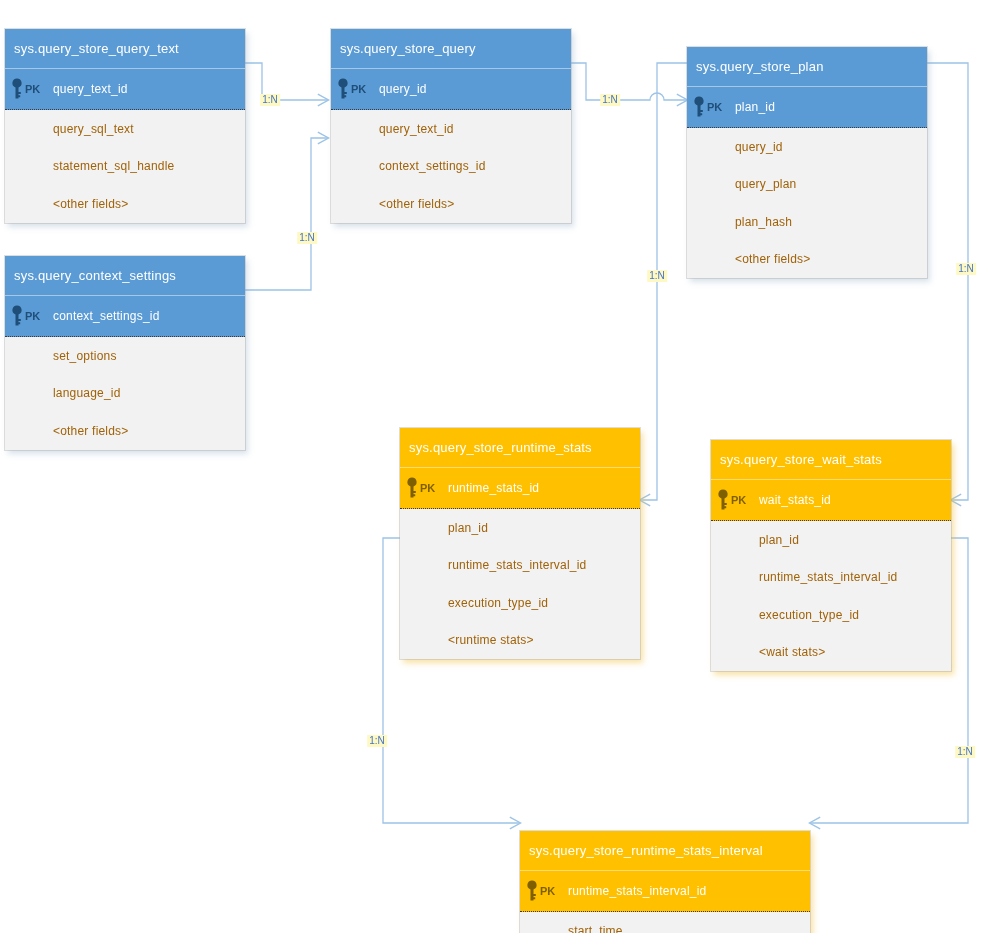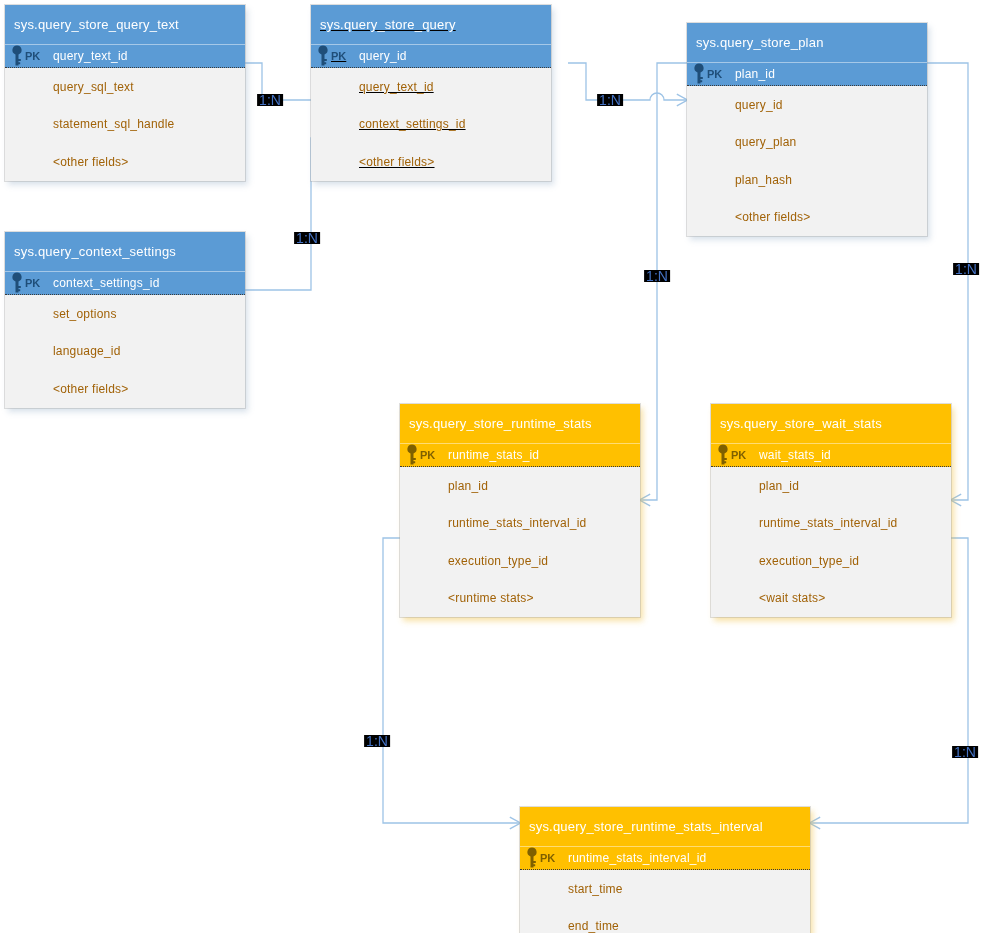--- a/index.html
+++ b/index.html
@@ -4,40 +4,41 @@
 <style>
   html,body{margin:0;padding:0;background:#ffffff;}
   #canvas{
     position:relative;width:983px;height:933px;background:#ffffff;
     font-family:"Liberation Sans", sans-serif;overflow:hidden;
   }
   .connector-layer{position:absolute;left:0;top:0;pointer-events:none;}
   .table-shape{
     position:absolute;background:#F2F2F2;box-sizing:border-box;
     box-shadow:0 0 0 1px rgba(160,160,160,0.35), 3px 4px 6px var(--shadow);
+    margin-top:24px;
   }
   .t-header{
     height:39px;background:var(--hdr);color:#fff;display:flex;align-items:center;
     padding-left:9px;font-size:13px;letter-spacing:.2px;box-sizing:border-box;
   }
   .t-pk{
-    position:relative;height:24px;background:var(--hdr);display:flex;align-items:center;
+    position:relative;height:42px;background:var(--hdr);display:flex;align-items:center;
     box-sizing:border-box;border-top:1px solid rgba(255,255,255,0.45);
     border-bottom:1px dotted #3a3a3a;
   }
   .key-icon{margin-left:6px;flex:0 0 auto;}
   .pk-badge{color:var(--key);font-size:11px;font-weight:bold;margin-left:1px;}
   .pk-field{position:absolute;left:48px;color:#fff;font-size:12px;letter-spacing:.2px;}
   .t-row{
     height:37.5px;display:flex;align-items:center;padding-left:48px;
     color:#a16207;font-size:12px;letter-spacing:.2px;box-sizing:border-box;
   }
   .conn-label{
-    position:absolute;transform:translate(-50%,-50%);background:#000000;
-    color:#4472C4;font-size:14px;line-height:12px;padding:0 2px;white-space:nowrap;
+    position:absolute;transform:translate(-50%,-50%);background:#fef9c3;
+    color:#4472C4;font-size:10px;line-height:12px;padding:0 2px;white-space:nowrap;
   }
 </style>
 </head>
 <body>
 
 <div id="canvas" style="width: 983px; height: 933px;">
     <svg width="983" height="933" class="connector-layer">
       <defs>
         <marker id="arrowOpen" viewBox="-12 -7 14 14" refX="-0.5" refY="0" markerWidth="15" markerHeight="15" markerUnits="userSpaceOnUse" orient="auto">
           <path d="M-10,-5.5 L0,0 L-10,5.5" fill="none" stroke="#9DC3E6" stroke-width="1.3"></path>
@@ -65,21 +66,21 @@
       <div class="t-row">
         <span>query_sql_text</span>
       </div>
       <div class="t-row">
         <span>statement_sql_handle</span>
       </div>
       <div class="t-row">
         <span>&lt;other fields&gt;</span>
       </div>
     </div>
-    <div class="table-shape" style="left: 311px; top: 5px; width: 240px; text-decoration: underline; --hdr: #5B9BD5; --key: #1F4E79; --shadow: rgba(130,160,190,0.30);">
+    <div class="table-shape" style="left: 331px; top: 5px; width: 240px; --hdr: #5B9BD5; --key: #1F4E79; --shadow: rgba(130,160,190,0.30);">
       <div class="t-header">
         <span>sys.query_store_query</span>
       </div>
       <div class="t-pk">
         <svg width="13" height="22" viewBox="0 0 13 22" class="key-icon">
           <path d="M6 0.5a4.6 4.6 0 0 1 1.5 8.95V14h2.3v1.9H7.5v1.4h1.7v1.9H7.5v1.3h-3V9.45A4.6 4.6 0 0 1 6 .5z" fill="#1F4E79"></path>
         </svg>
         <span class="pk-badge">PK</span>
         <span class="pk-field">query_id</span>
       </div>
@@ -155,21 +156,21 @@
       <div class="t-row">
         <span>runtime_stats_interval_id</span>
       </div>
       <div class="t-row">
         <span>execution_type_id</span>
       </div>
       <div class="t-row">
         <span>&lt;runtime stats&gt;</span>
       </div>
     </div>
-    <div class="table-shape" style="left: 711px; top: 404px; width: 240px; --hdr: #FFC000; --key: #7F6000; --shadow: rgba(240,190,60,0.45);">
+    <div class="table-shape" style="left: 711px; top: 416px; width: 240px; --hdr: #FFC000; --key: #7F6000; --shadow: rgba(240,190,60,0.45);">
       <div class="t-header">
         <span>sys.query_store_wait_stats</span>
       </div>
       <div class="t-pk">
         <svg width="13" height="22" viewBox="0 0 13 22" class="key-icon">
           <path d="M6 0.5a4.6 4.6 0 0 1 1.5 8.95V14h2.3v1.9H7.5v1.4h1.7v1.9H7.5v1.3h-3V9.45A4.6 4.6 0 0 1 6 .5z" fill="#7F6000"></path>
         </svg>
         <span class="pk-badge">PK</span>
         <span class="pk-field">wait_stats_id</span>
       </div>

